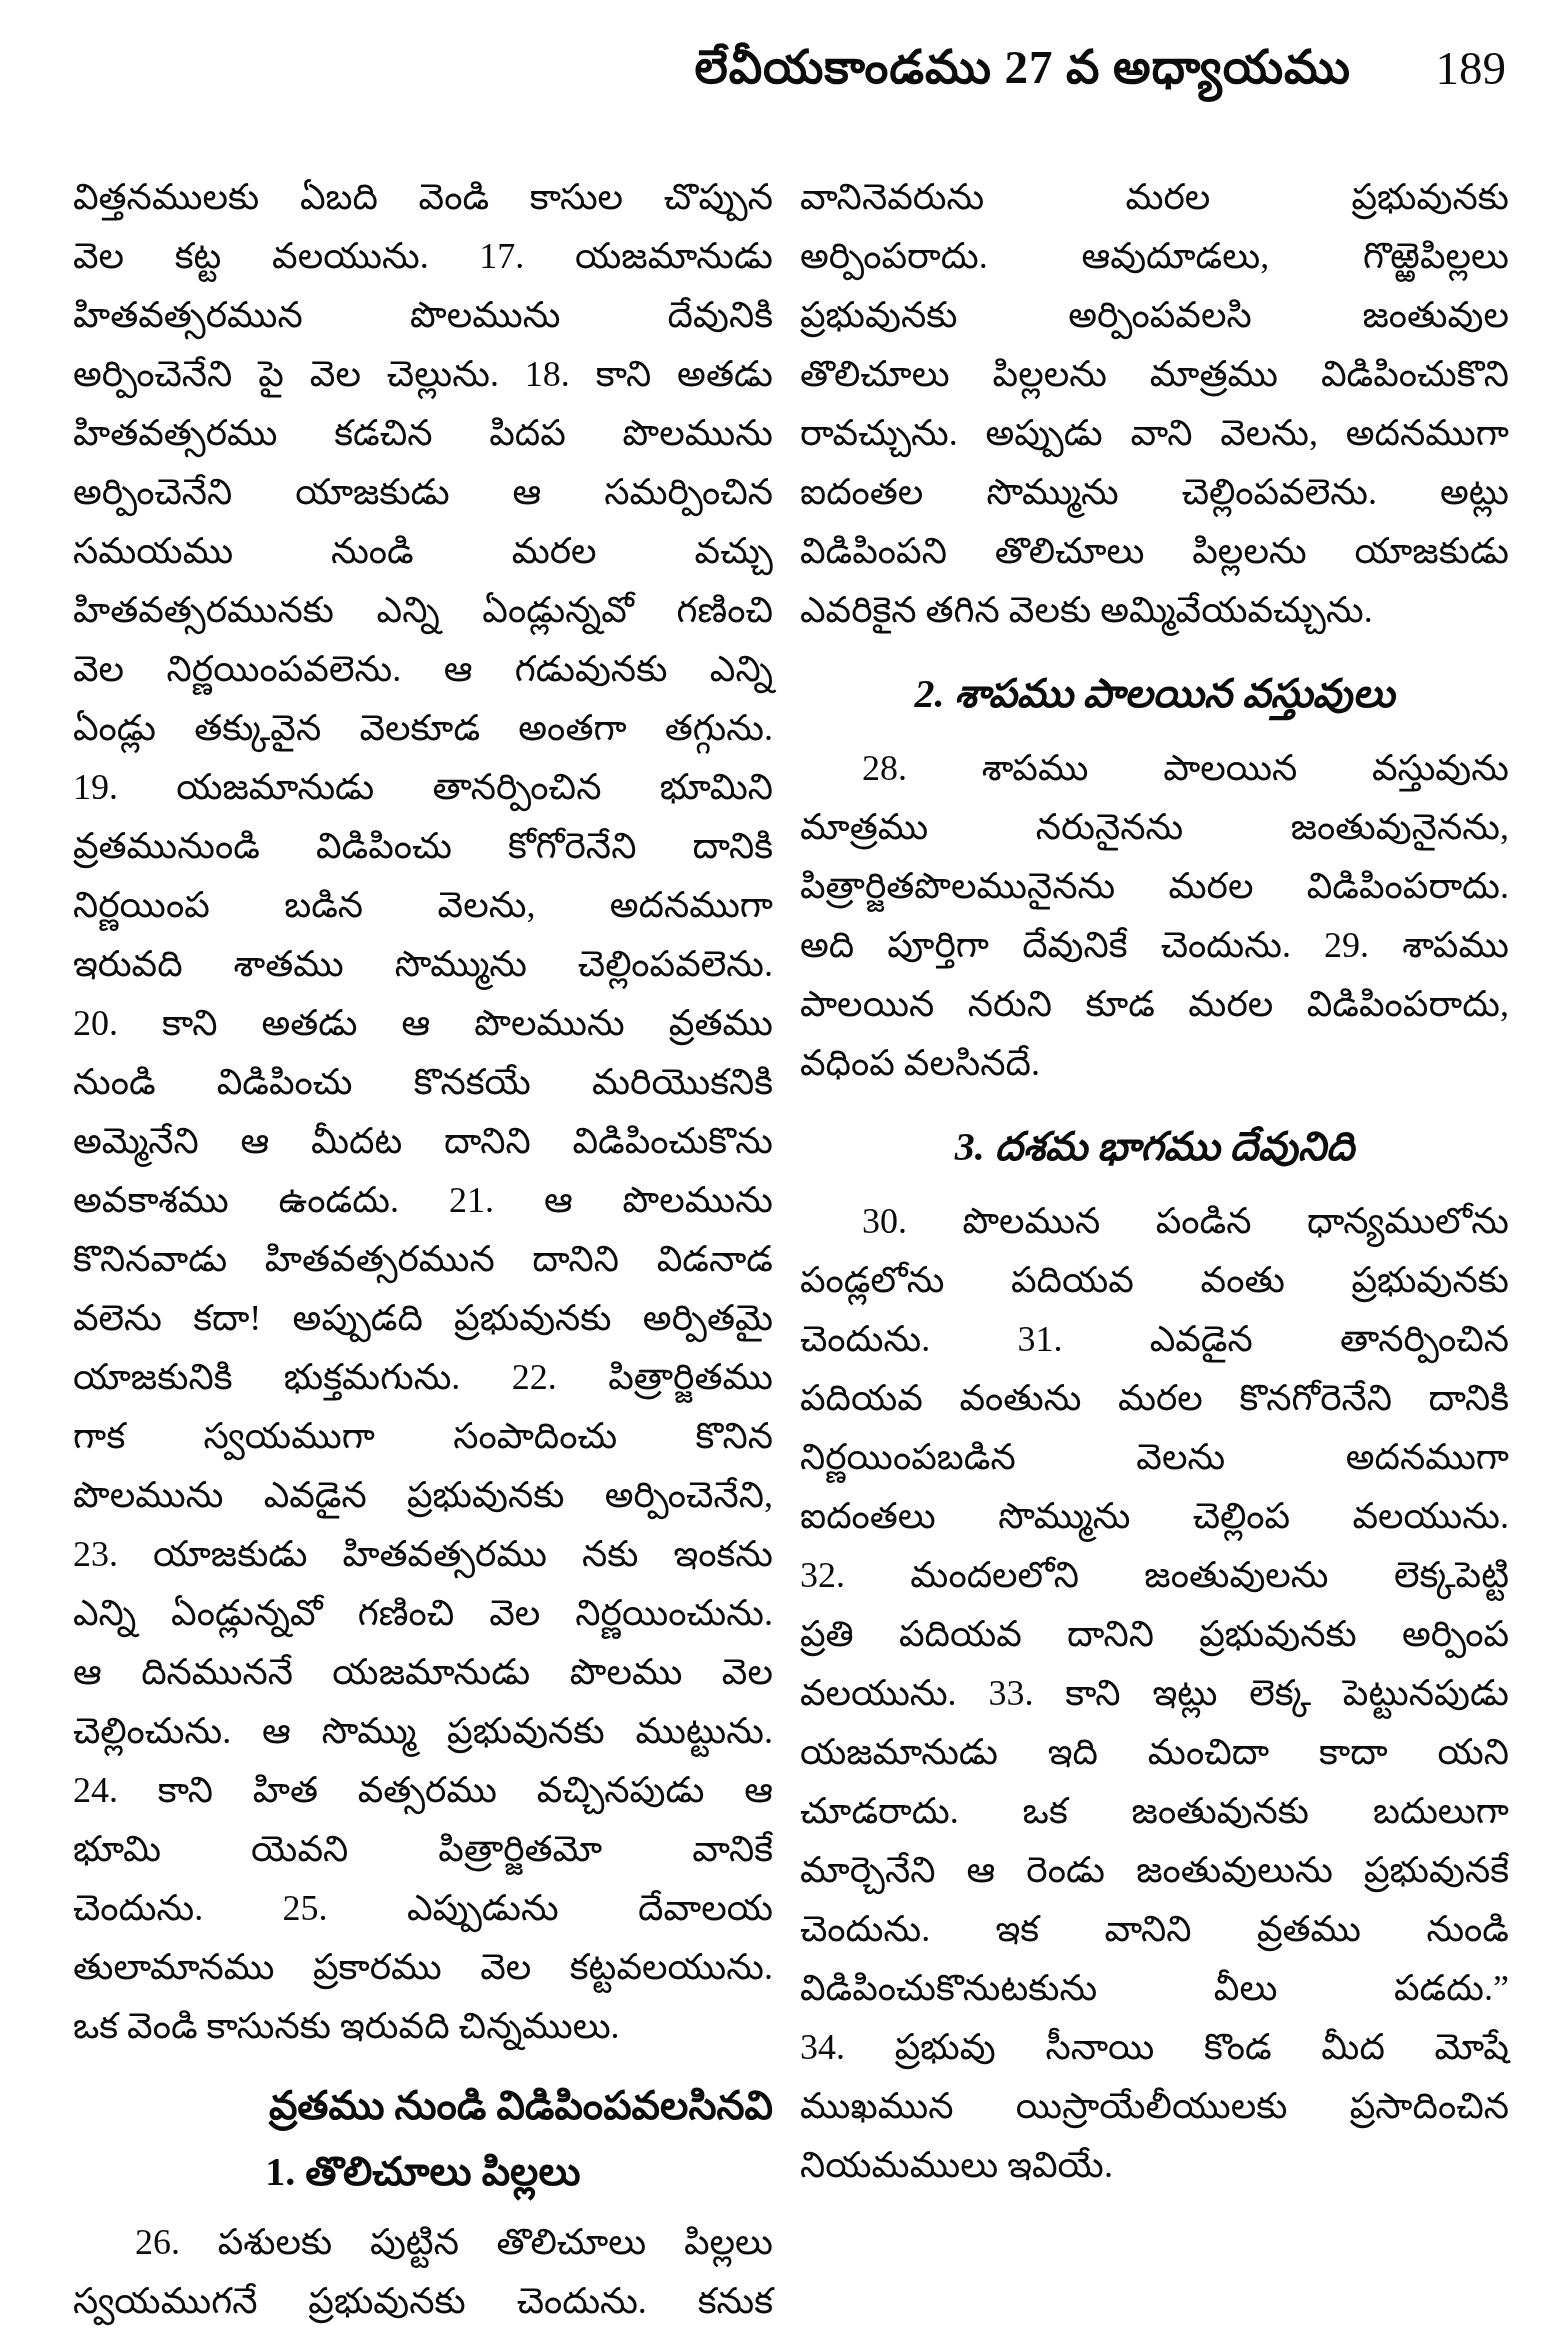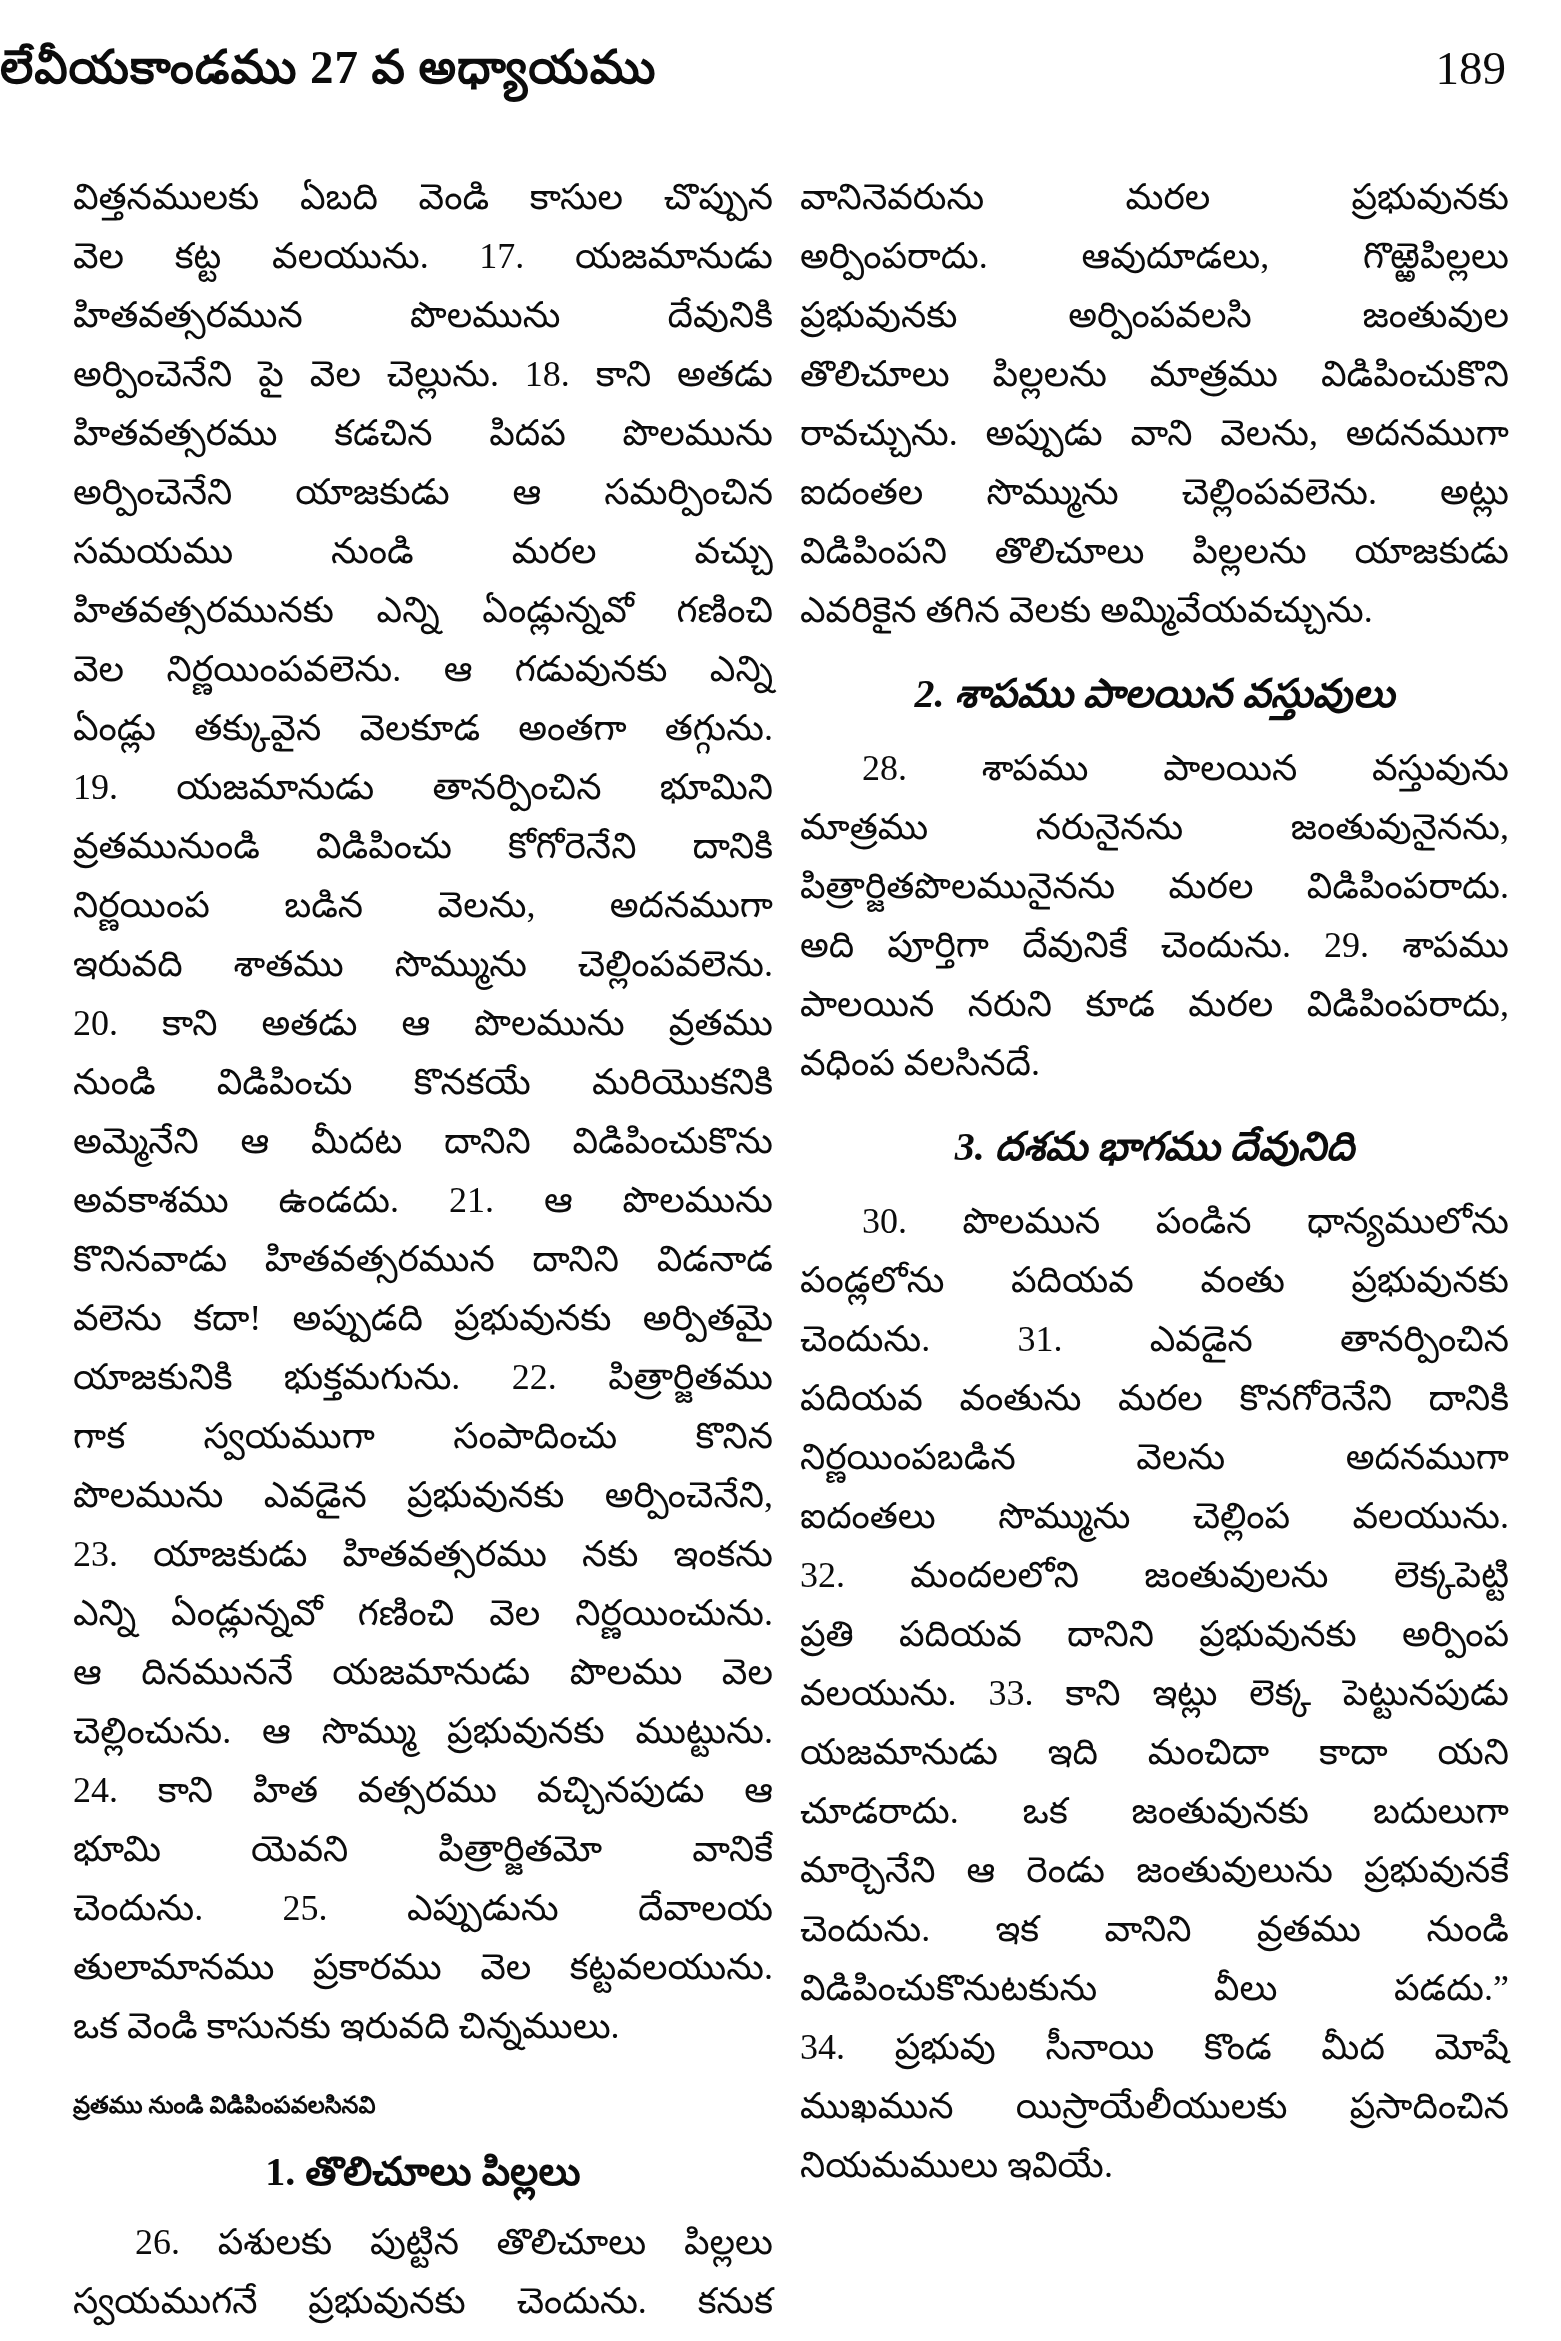--- a/index.html
+++ b/index.html
@@ -10,25 +10,26 @@
     background: #ffffff;
     color: #0c0c0c;
     font-family: "Liberation Serif", "DejaVu Serif", serif;
     overflow: hidden;
   }
   .running-head {
     position: absolute;
     top: 40px;
     left: 0;
     width: 1340px;
-    text-align: left;
+    text-align: right;
     font-size: 47px;
     font-weight: bold;
     letter-spacing: 0.9px;
     white-space: nowrap;
+    padding-left: 11px;
   }
   .page-number {
     position: absolute;
     top: 41px;
     right: 55px;
     font-size: 47px;
     font-weight: normal;
   }
   .col {
     position: absolute;
@@ -43,24 +44,24 @@
     text-align-last: justify;
     -moz-text-align-last: justify;
     height: 59px;
     overflow: visible;
     white-space: nowrap;
   }
   .line.end { text-align-last: left; }
   .line.indent { text-indent: 62px; }
   .section-heading {
     margin: 19px 0 5.2px 0;
-    font-size: 24px;
+    font-size: 40px;
     line-height: 61px;
     font-weight: bold;
-    text-align: left;
+    text-align: right;
     white-space: nowrap;
   }
   .sub-heading {
     margin: 0 0 10.4px 0;
     font-size: 40px;
     line-height: 61px;
     font-weight: bold;
     text-align: center;
     white-space: nowrap;
   }

